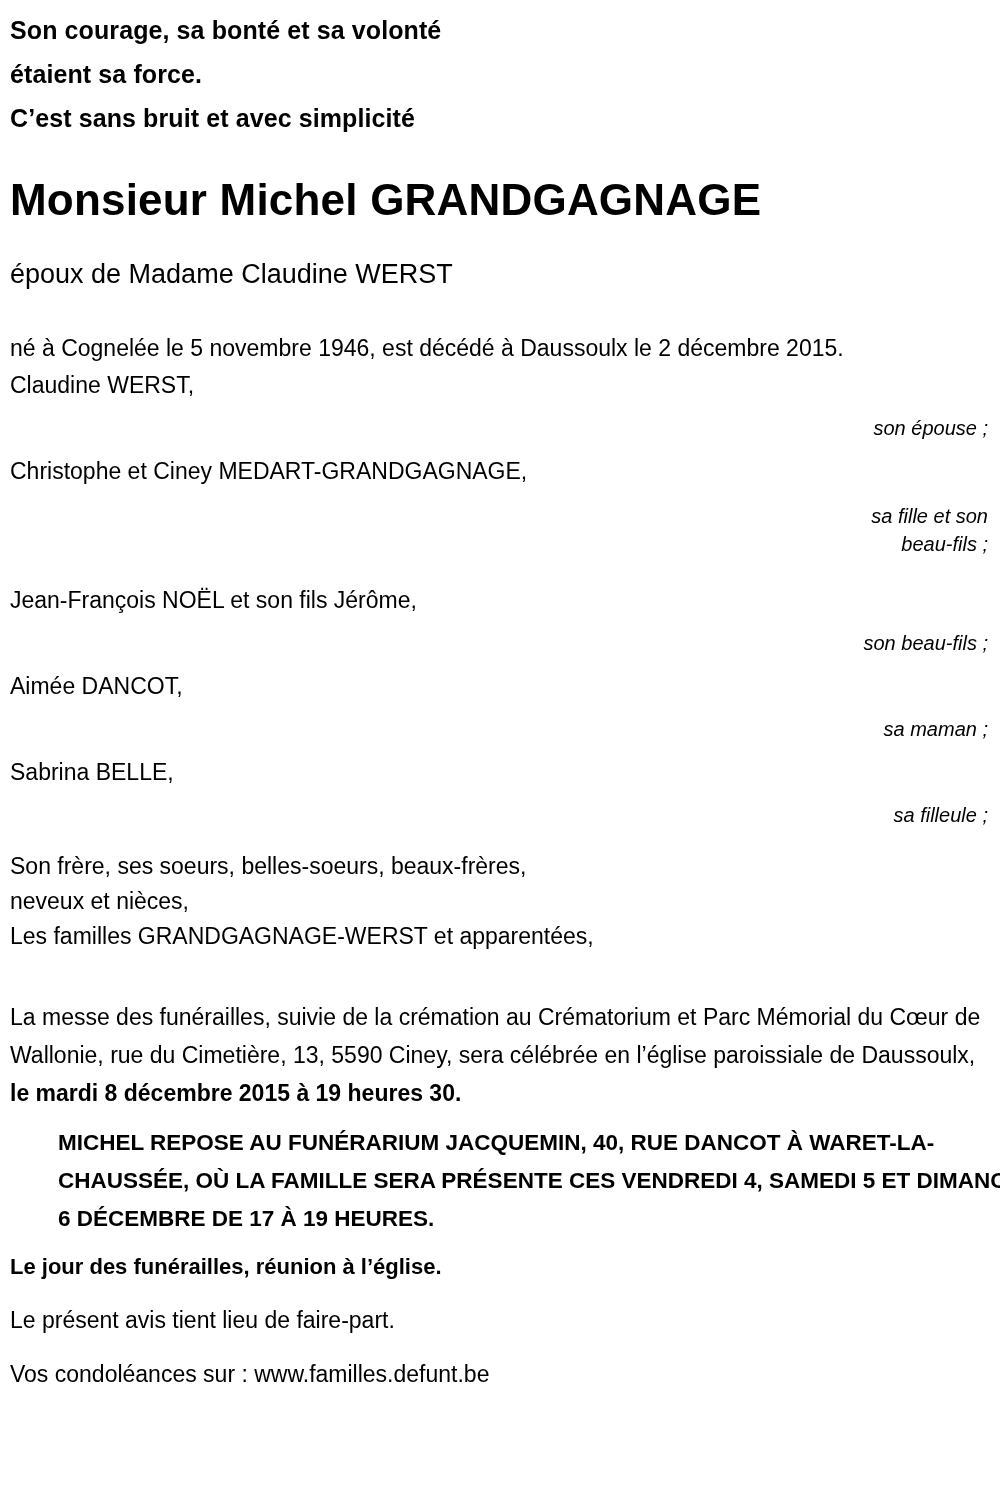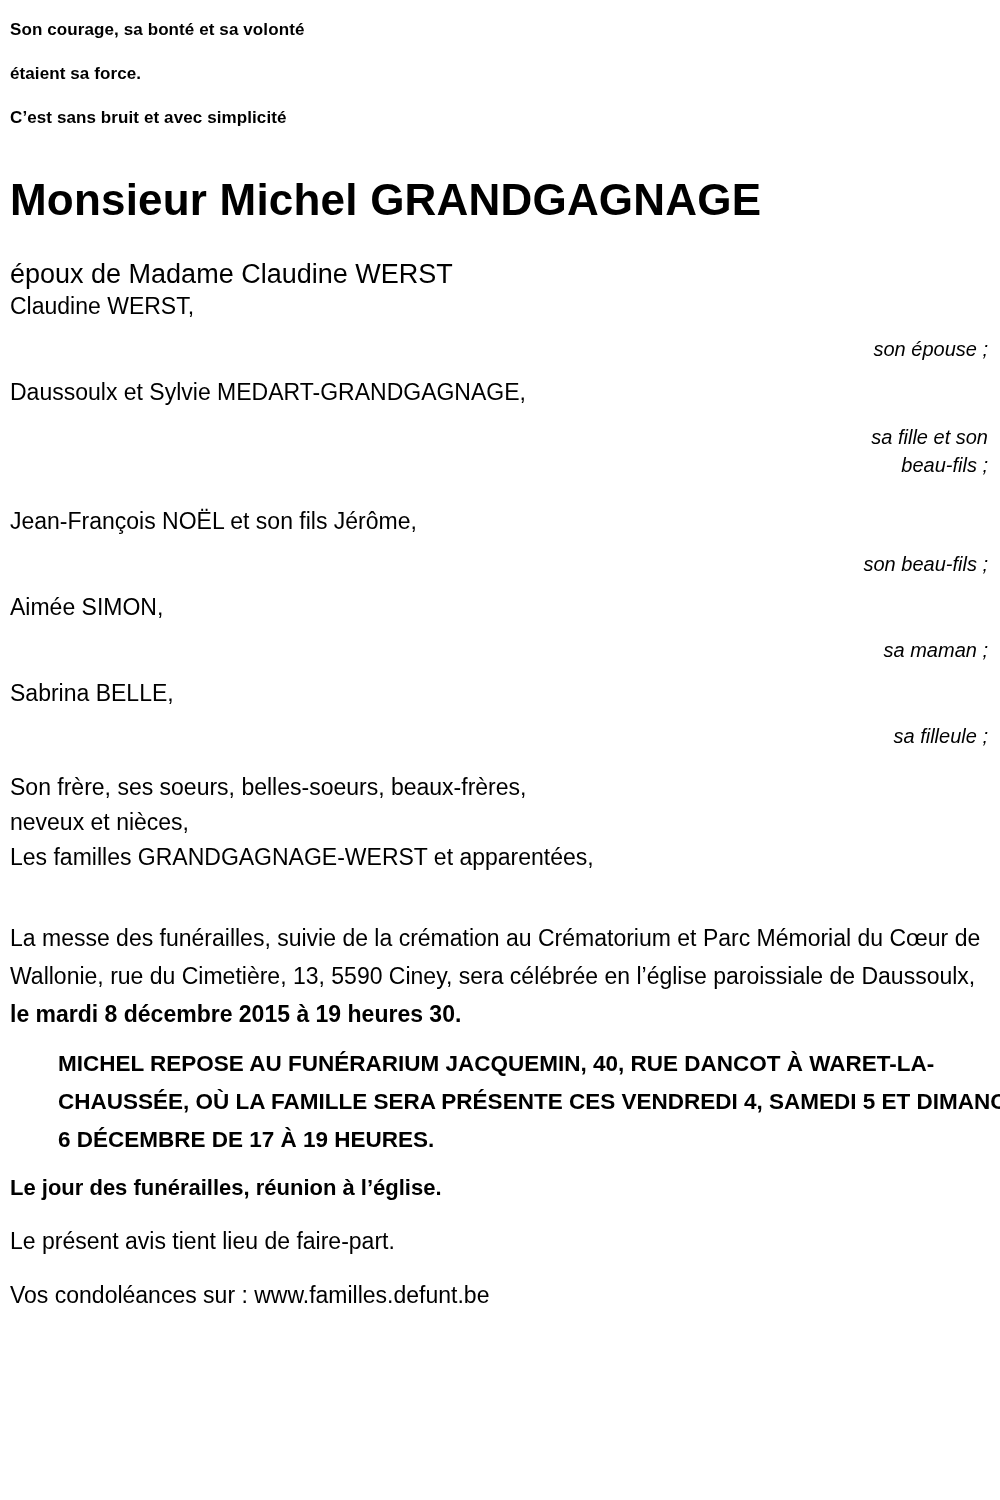--- a/index.html
+++ b/index.html
@@ -24,21 +24,21 @@
   .inner {
     position: absolute;
     left: 10px;
     top: 8px;
     width: 980px;
   }
 
   
   .epitaph {
     font-weight: bold;
-    font-size: 17px;
+    font-size: 25px;
     line-height: 44px;
     letter-spacing: 0.1px;
   }
   .epitaph div { white-space: pre; }
 
   
   .name-heading {
     font-weight: bold;
     font-size: 44px;
     line-height: 40px;
@@ -145,42 +145,43 @@
     <div class="epitaph">
       <div>Son courage, sa bonté et sa volonté</div>
       <div>étaient sa force.</div>
       <div>C’est sans bruit et avec simplicité</div>
     </div>
 
     <div class="name-heading">Monsieur Michel GRANDGAGNAGE</div>
 
     <div class="spouse">époux de Madame Claudine WERST</div>
 
+    <div class="birthdeath">né à Cognelée le 5 novembre 1946, est décédé à Daussoulx le 2 décembre 2015.</div>
 
 
     <div class="family">
 
       <div class="fam-row">
         <div class="fam-name">Claudine WERST,</div>
         <div class="fam-rel fam-rel-1">son épouse ;</div>
       </div>
 
       <div class="fam-row" style="margin-top:14px;">
-        <div class="fam-name">Daussoulx et Sylvie MEDART-GRANDGAGNAGE,</div>
+        <div class="fam-name">Christophe et Ciney MEDART-GRANDGAGNAGE,</div>
         <div class="fam-rel fam-rel-2">sa fille et son</div>
         <div class="fam-rel">beau-fils ;</div>
       </div>
 
       <div class="fam-row" style="margin-top:27px;">
         <div class="fam-name">Jean-François NOËL et son fils Jérôme,</div>
         <div class="fam-rel fam-rel-1">son beau-fils ;</div>
       </div>
 
       <div class="fam-row" style="margin-top:14px;">
-        <div class="fam-name">Aimée SIMON,</div>
+        <div class="fam-name">Aimée DANCOT,</div>
         <div class="fam-rel fam-rel-1">sa maman ;</div>
       </div>
 
       <div class="fam-row" style="margin-top:14px;">
         <div class="fam-name">Sabrina BELLE,</div>
         <div class="fam-rel fam-rel-1">sa filleule ;</div>
       </div>
 
     </div>
 

